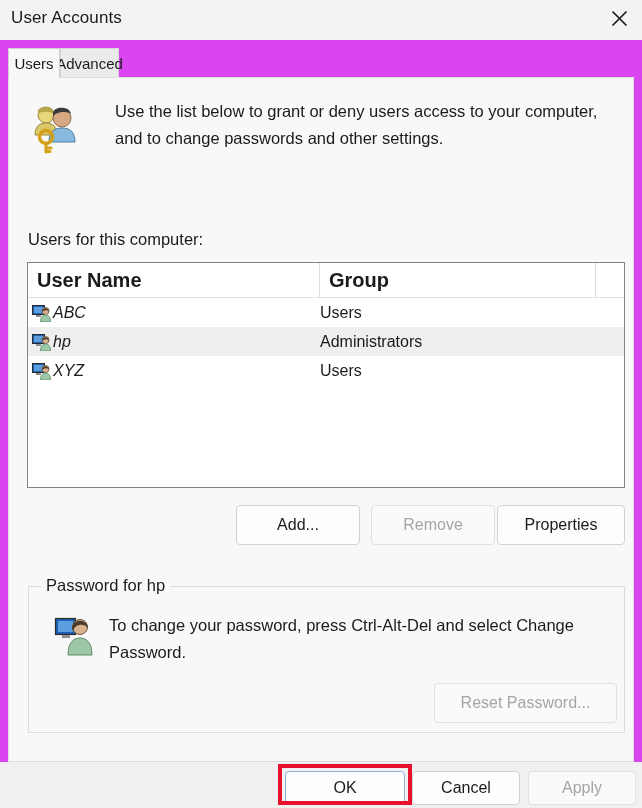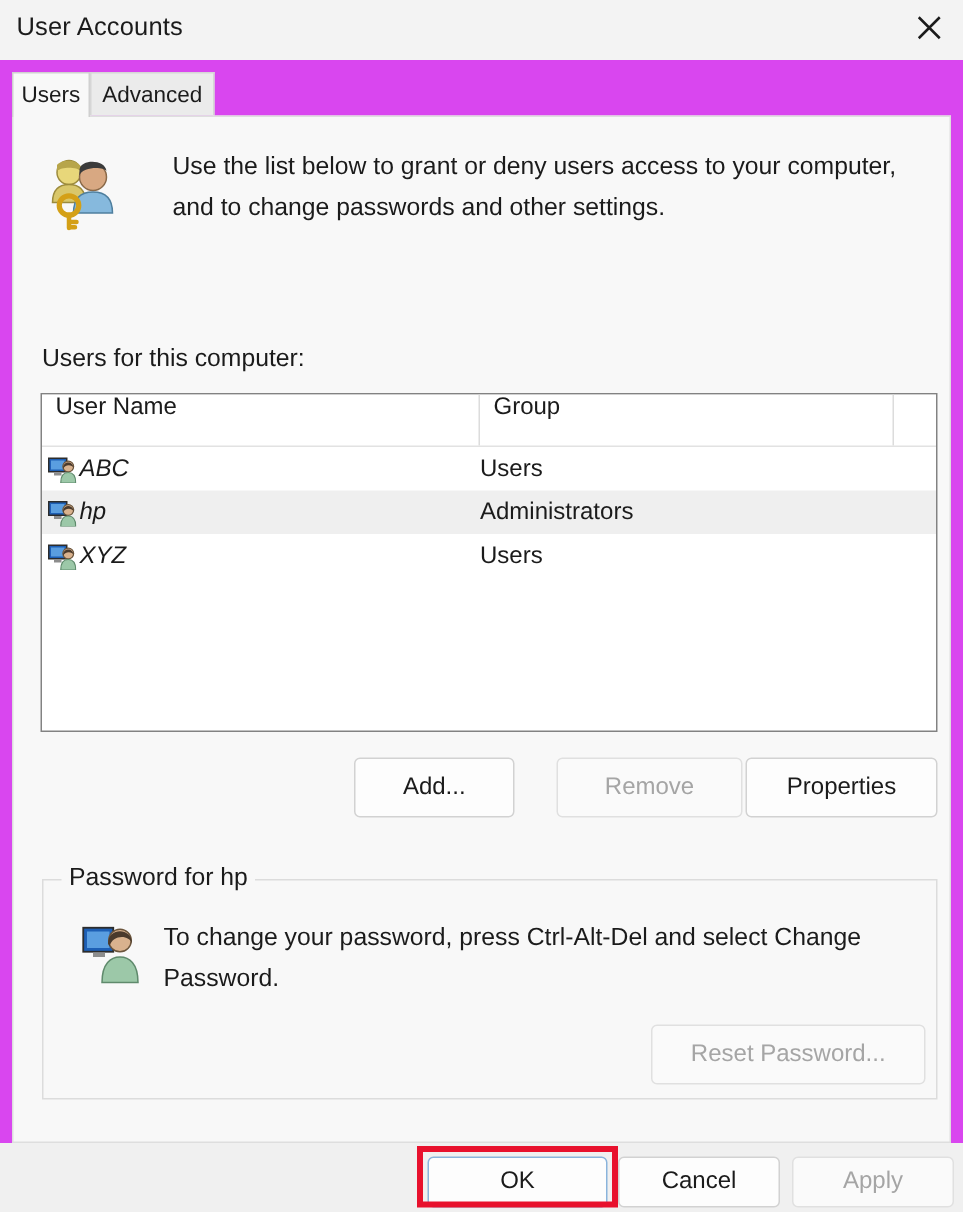--- a/index.html
+++ b/index.html
@@ -71,21 +71,21 @@
     white-space: nowrap;
     cursor: default;
   }
   .tab.selected {
     background: #f8f8f8;
     border-color: #d0d0d0;
     z-index: 3;
     height: 30px;
   }
   .tab-users { left: 8px; width: 52px; }
-  .tab-advanced { left: 60px; width: 83px; }
+  .tab-advanced { left: 60px; width: 59px; }
 
   
   .tabpanel {
     position: absolute;
     left: 8px; top: 77px;
     width: 626px; height: 685px;
     background: #f8f8f8;
     border: 1px solid #dedede;
     box-sizing: border-box;
   }
@@ -158,24 +158,26 @@
     position: relative;
     height: 34px;
     background: #ffffff;
     border-bottom: 1px solid #e2e2e2;
   }
   .lv-col {
     position: absolute;
     top: 0;
     height: 34px;
     display: flex;
-    font-size: 16px;
-    color: #1b1b1b;
-    box-sizing: border-box;
-    cursor: default;
+    align-items: center;
+    font-size: 20px;
+    color: #1b1b1b;
+    box-sizing: border-box;
+    cursor: default;
+    font-weight: bold;
   }
   .lv-col-name { left: 0; width: 292px; padding-left: 9px; border-right: 1px solid #dcdcdc; }
   .lv-col-group { left: 292px; width: 276px; padding-left: 9px; border-right: 1px solid #dcdcdc; }
   .lv-col-blank { left: 568px; width: 28px; }
 
   .lv-row {
     position: relative;
     height: 29px;
     display: flex;
     align-items: center;
@@ -211,21 +213,21 @@
     color: #1b1b1b;
     display: flex;
     align-items: center;
     justify-content: center;
     white-space: nowrap;
     cursor: default;
     padding: 0;
   }
   .btn.disabled { color: #a5a5a5; background: #fafafa; border-color: #e0e0e0; }
 
-  .btn-add { left: 227px; top: 427px; width: 107px; height: 40px; }
+  .btn-add { left: 227px; top: 427px; width: 124px; height: 40px; }
   .btn-remove { left: 362px; top: 427px; width: 124px; height: 40px; }
   .btn-props { left: 488px; top: 427px; width: 128px; height: 40px; }
 
   
   .groupbox {
     position: absolute;
     left: 19px; top: 508px;
     width: 597px; height: 147px;
     border: 1px solid #dcdcdc;
     box-sizing: border-box;

